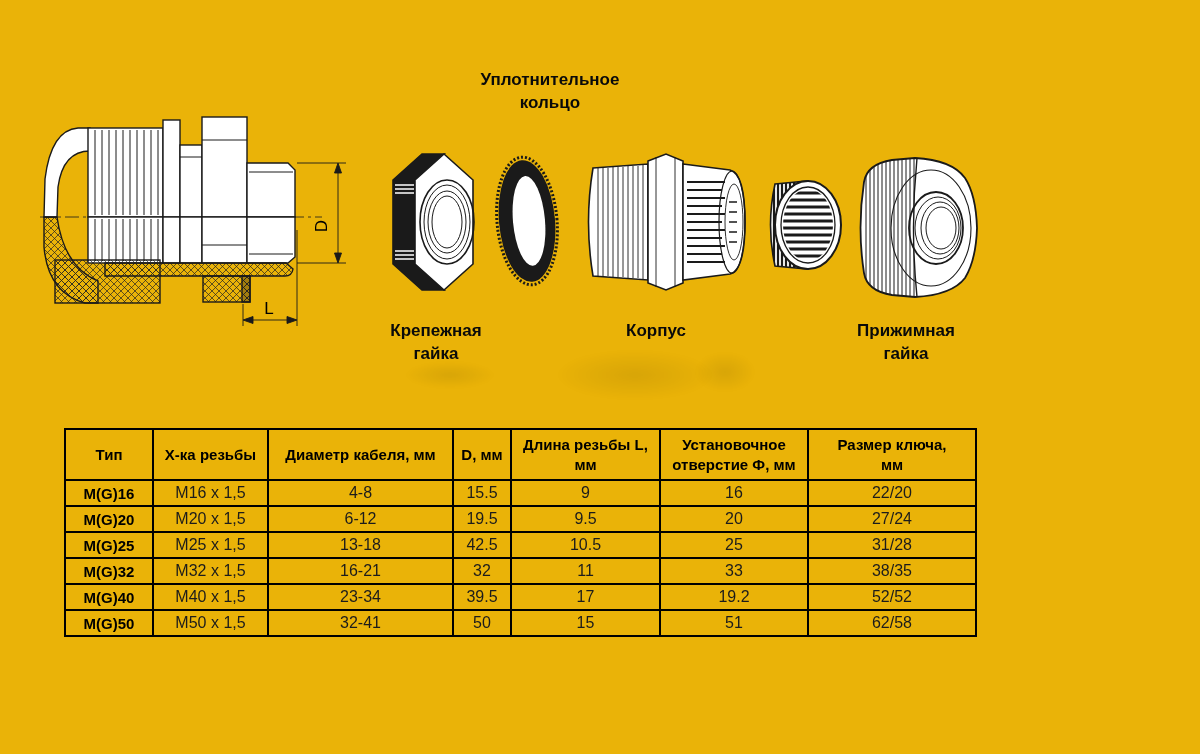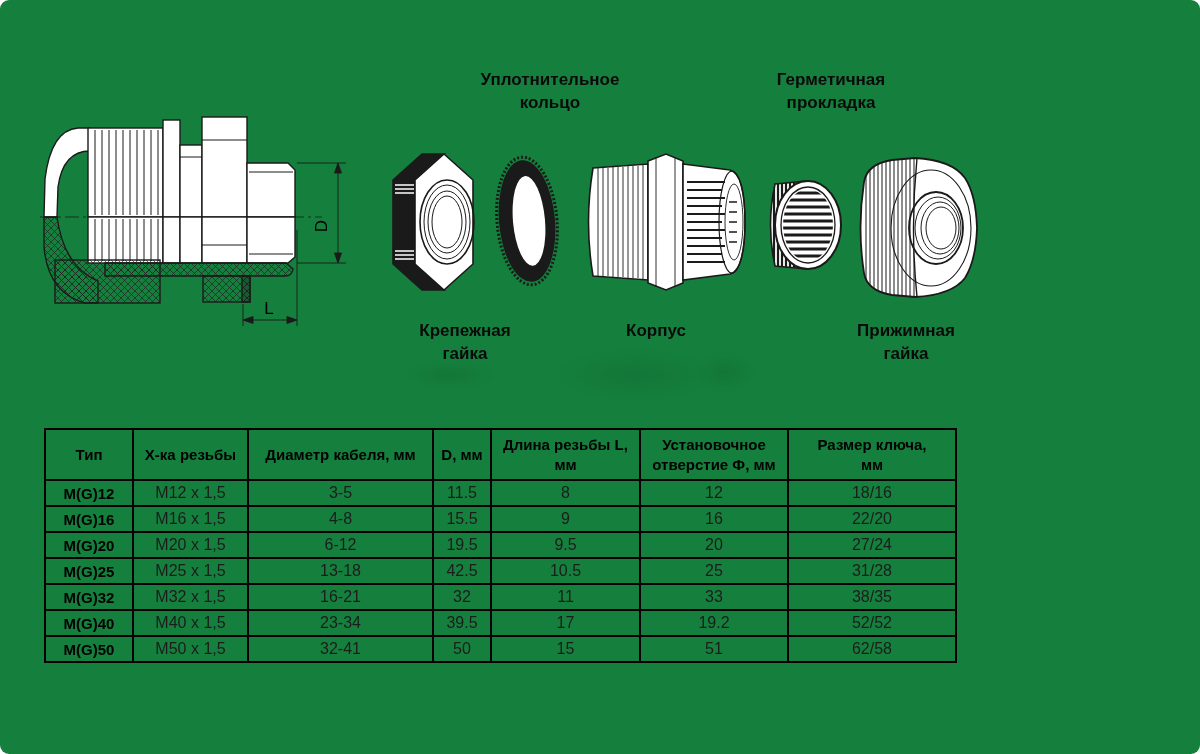--- a/index.html
+++ b/index.html
@@ -1,44 +1,42 @@
 <!DOCTYPE html>
 <html><head>
 <meta charset="utf-8">
 <style>
   html,body{margin:0;padding:0;background:#fff;}
-  .page{position:relative;width:1200px;height:754px;background:#15803d;overflow:hidden;
-        font-family:"Liberation Sans",sans-serif;color:#000;border-radius:9px;}
+  .page{position:relative;width:1200px;height:754px;background:#eab308;overflow:hidden;
+        font-family:"Liberation Sans",sans-serif;color:#000;}
   .part-label{position:absolute;transform:translateX(-50%);text-align:center;
               font-weight:bold;font-size:17px;line-height:1.38;white-space:pre-line;color:#0a0a0a;}
   .xsec{position:absolute;left:30px;top:95px;width:330px;height:260px;}
   .exploded{position:absolute;left:380px;top:140px;width:620px;height:170px;}
-  table.spec{position:absolute;left:44px;top:428px;width:911px;border-collapse:collapse;
+  table.spec{position:absolute;left:64px;top:428px;width:911px;border-collapse:collapse;
              table-layout:fixed;}
   .spec th,.spec td{border:2px solid #000;text-align:center;vertical-align:middle;
                     padding:0;overflow:hidden;}
   .spec th{height:49px;font-size:15px;font-weight:bold;line-height:1.3;}
   .spec th .hdr{display:block;white-space:pre-line;}
   .spec tbody tr{height:26px;}
   .spec td{font-size:16px;font-weight:normal;color:#1c1c1c;}
   .spec td.c0{font-weight:bold;font-size:15px;color:#000;}
   .smudge{position:absolute;background:radial-gradient(ellipse,rgba(0,0,0,0.08),rgba(0,0,0,0) 70%);
           filter:blur(2px);pointer-events:none;}
   svg text{font-family:"Liberation Sans",sans-serif;}
 </style>
 </head>
 <body>
 
 <div class="page">
 
   <div class="part-label" style="left:550px;top:68px;">Уплотнительное
 кольцо</div>
-  <div class="part-label" style="left:831px;top:68px;">Герметичная
-прокладка</div>
-  <div class="part-label" style="left:436px;top:319px;margin-left:29px;">Крепежная
+  <div class="part-label" style="left:436px;top:319px;">Крепежная
 гайка</div>
   <div class="part-label" style="left:656px;top:319px;">Корпус</div>
   <div class="part-label" style="left:906px;top:319px;">Прижимная
 гайка</div>
 
   <svg class="xsec" viewBox="0 0 330 260">
     <defs>
       <pattern id="xh" width="7" height="7" patternUnits="userSpaceOnUse">
         <path d="M0,7 L7,0 M0,0 L7,7" stroke="#222" stroke-width="0.7" fill="none"></path>
       </pattern>
@@ -197,29 +195,20 @@
 отверстие Ф, мм</span>
           </th>
         <th>
             <span class="hdr">Размер ключа,
 мм</span>
           </th>
       </tr>
     </thead>
     <tbody>
       <tr>
-        <td class="c0">M(G)12</td>
-        <td>М12 х 1,5</td>
-        <td>3-5</td>
-        <td>11.5</td>
-        <td>8</td>
-        <td>12</td>
-        <td>18/16</td>
-      </tr>
-      <tr>
         <td class="c0">M(G)16</td>
         <td>М16 х 1,5</td>
         <td>4-8</td>
         <td>15.5</td>
         <td>9</td>
         <td>16</td>
         <td>22/20</td>
       </tr>
       <tr>
         <td class="c0">M(G)20</td>

